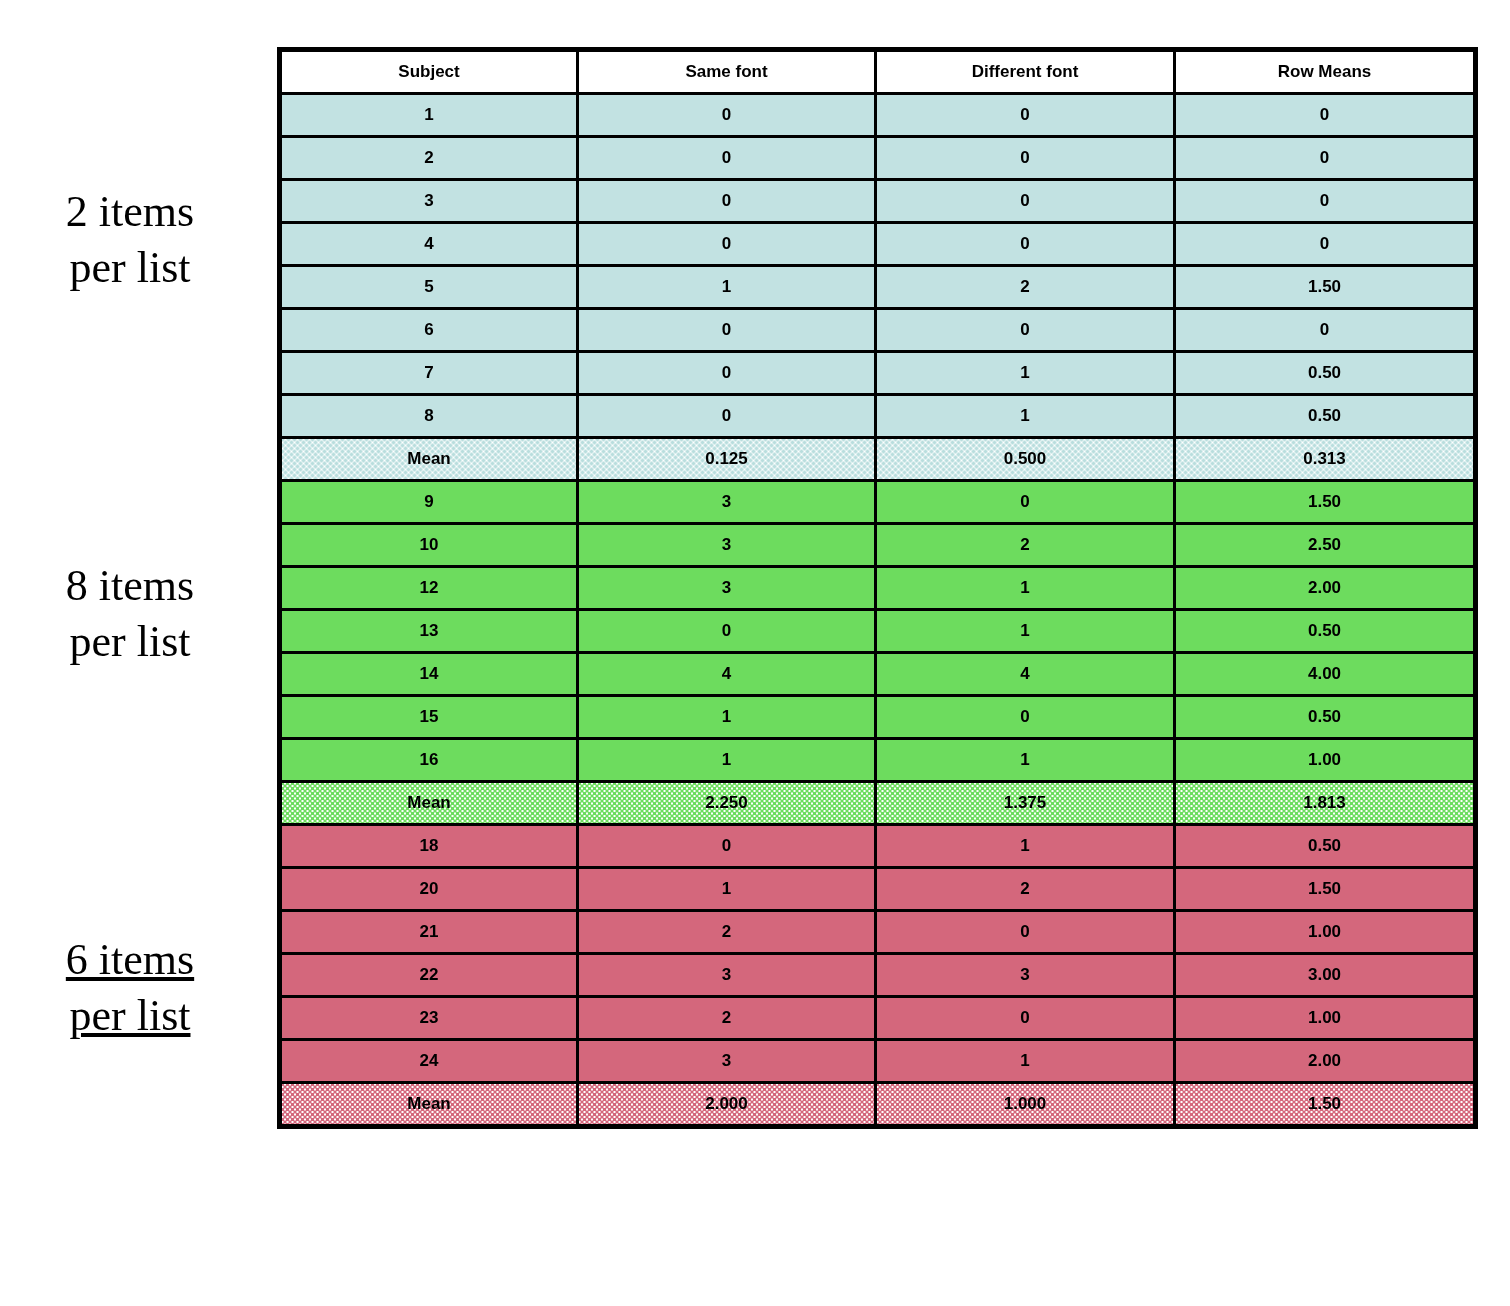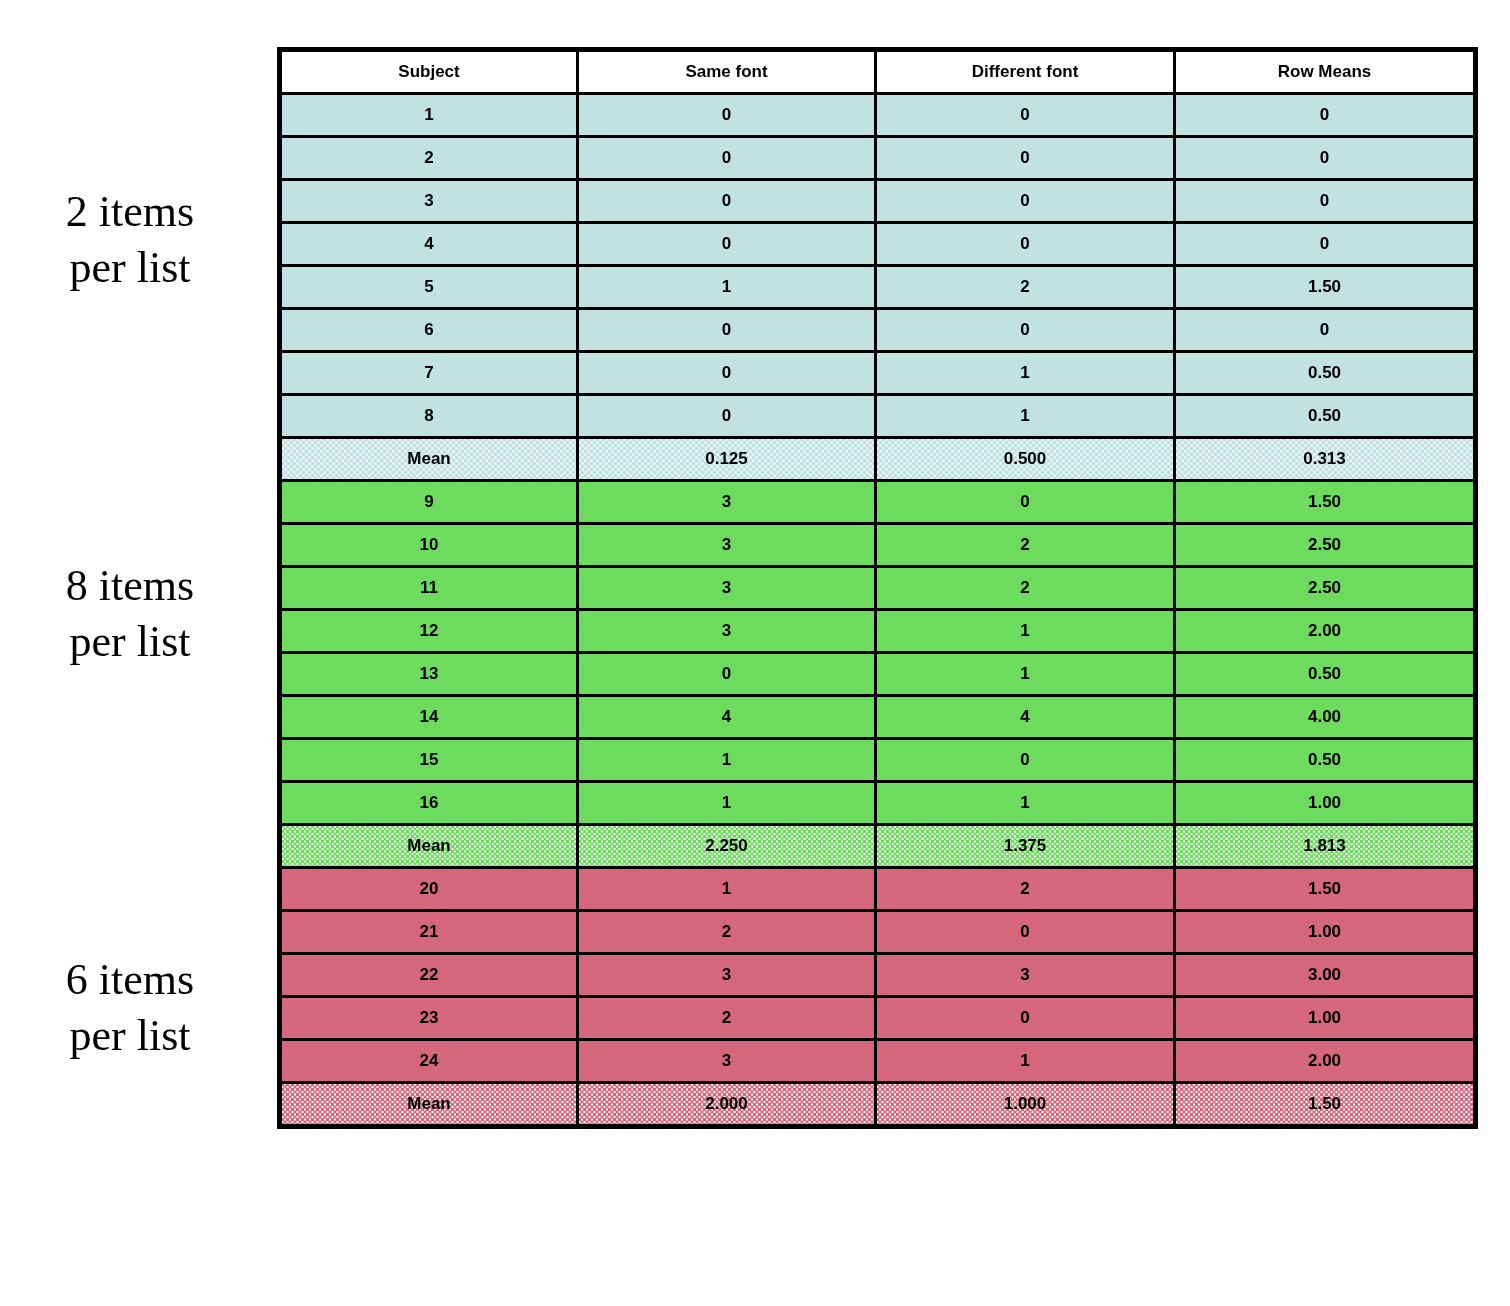--- a/index.html
+++ b/index.html
@@ -30,21 +30,21 @@
     width: 260px;
     text-align: center;
     font-family: "Liberation Serif", serif;
     font-size: 44px;
     line-height: 1.28;
     color: #000000;
     white-space: pre-line;
   }
   #group-label-0 { top: 184px; }
   #group-label-1 { top: 558px; }
-  #group-label-2 { top: 952px; }
+  #group-label-2 { top: 932px; text-decoration: underline; }
 
   
   #data-table-wrap {
     position: absolute;
     left: 277px;
     top: 47px;
     width: 1196px;
   }
   table#data-table {
     border-collapse: collapse;
@@ -209,26 +209,20 @@
           <td>0</td>
           <td>1.50</td>
         </tr>
         <tr class="sec-green">
           <td>10</td>
           <td>3</td>
           <td>2</td>
           <td>2.50</td>
         </tr>
         <tr class="sec-green">
-          <td>11</td>
-          <td>3</td>
-          <td>2</td>
-          <td>2.50</td>
-        </tr>
-        <tr class="sec-green">
           <td>12</td>
           <td>3</td>
           <td>1</td>
           <td>2.00</td>
         </tr>
         <tr class="sec-green">
           <td>13</td>
           <td>0</td>
           <td>1</td>
           <td>0.50</td>
@@ -251,20 +245,26 @@
           <td>1</td>
           <td>1.00</td>
         </tr>
         <tr class="mean-row mean-green">
           <td>Mean</td>
           <td>2.250</td>
           <td>1.375</td>
           <td>1.813</td>
         </tr>
         <tr class="sec-red">
+          <td>18</td>
+          <td>0</td>
+          <td>1</td>
+          <td>0.50</td>
+        </tr>
+        <tr class="sec-red">
           <td>20</td>
           <td>1</td>
           <td>2</td>
           <td>1.50</td>
         </tr>
         <tr class="sec-red">
           <td>21</td>
           <td>2</td>
           <td>0</td>
           <td>1.00</td>

